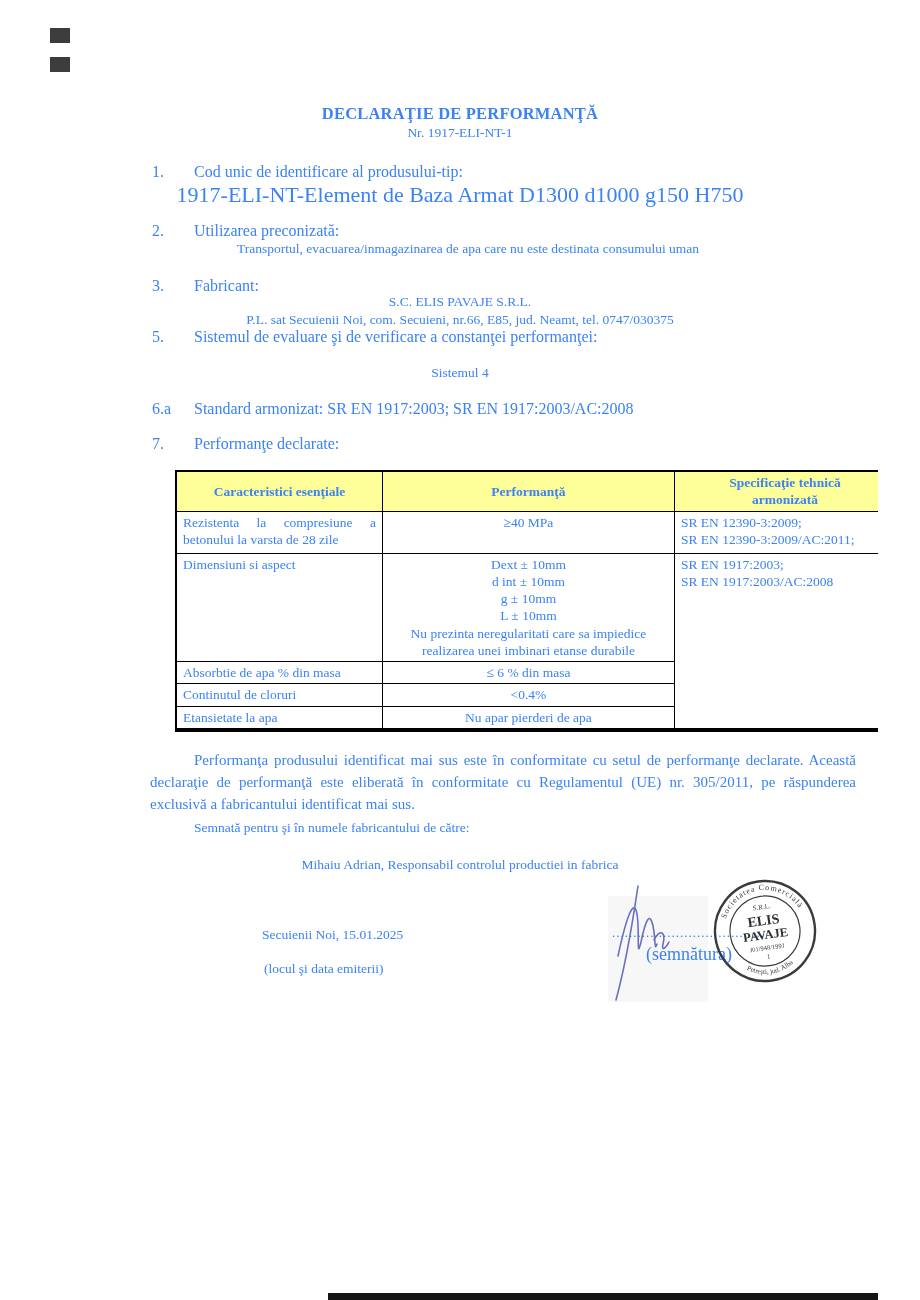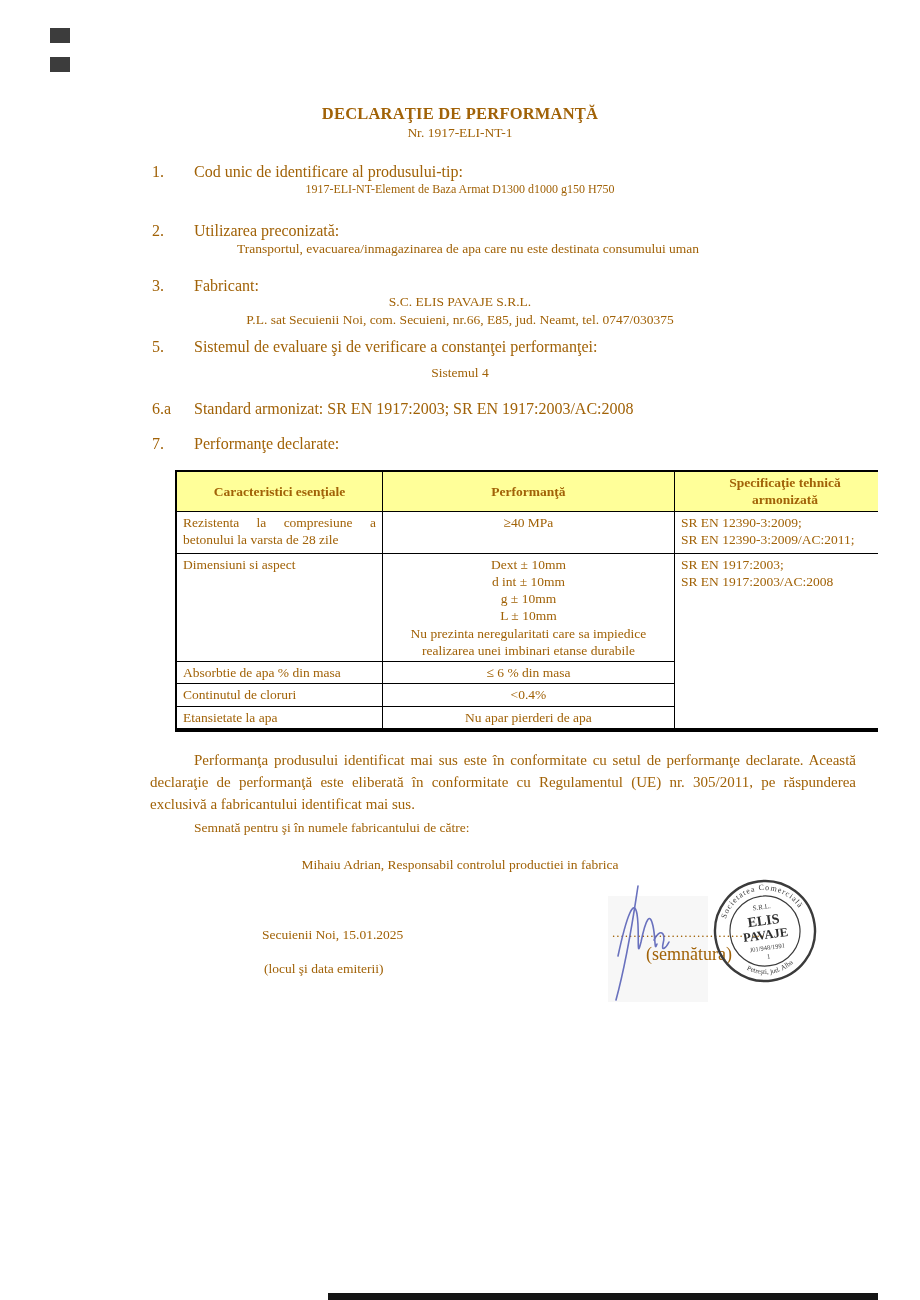--- a/index.html
+++ b/index.html
@@ -1,19 +1,19 @@
 <!DOCTYPE html>
 <html lang="ro"><head>
 <meta charset="utf-8">
 <style>
   * { margin:0; padding:0; box-sizing:border-box; }
   html,body { background:#ffffff; }
   .page {
     position:relative; width:836px; height:1300px; margin:0 auto;
-    background:#ffffff; color:#a16207;
+    background:#ffffff; color:#3b82f6;
     font-family:"Liberation Serif", serif; font-size:13.5px;
     overflow:hidden;
   }
   .abs { position:absolute; }
   .centerline { position:absolute; left:0; right:0; text-align:center; }
   .title { top:104px; font-size:16.5px; font-weight:bold; letter-spacing:.2px; }
   .subtitle { top:125px; font-size:13.5px; }
   .item { position:absolute; left:110px; font-size:16px; white-space:nowrap; }
   .item .num { display:inline-block; width:42px; }
   .corner-mark { position:absolute; left:8px; width:20px; height:15px; background:#3c3c3c; }
@@ -54,34 +54,34 @@
 
   <div class="corner-mark" style="top:28px"></div>
   <div class="corner-mark" style="top:57px"></div>
 
   <div class="centerline title">DECLARAŢIE DE PERFORMANŢĂ</div>
   <div class="centerline subtitle">Nr.  1917-ELI-NT-1</div>
 
   <div class="item" style="top:163px">
     <span class="num">1.</span><span>Cod unic de identificare al produsului-tip:</span>
   </div>
-  <div class="centerline" style="top:182px; font-size:12px;">1917-ELI-NT-Element de Baza Armat D1300 d1000 g150 H750</div>
+  <div class="centerline" style="top:182px; font-size:22px;">1917-ELI-NT-Element de Baza Armat D1300 d1000 g150 H750</div>
 
   <div class="item" style="top:222px">
     <span class="num">2.</span><span>Utilizarea preconizată:</span>
   </div>
   <div class="abs" style="left:195px; top:241px;">Transportul, evacuarea/inmagazinarea de apa care nu este destinata consumului uman</div>
 
   <div class="item" style="top:277px">
     <span class="num">3.</span><span>Fabricant:</span>
   </div>
   <div class="centerline" style="top:294px">S.C. ELIS PAVAJE S.R.L.</div>
   <div class="centerline" style="top:312px">P.L. sat Secuienii Noi, com. Secuieni, nr.66, E85, jud. Neamt, tel. 0747/030375</div>
 
-  <div class="item" style="top:338px">
+  <div class="item" style="top:328px">
     <span class="num">5.</span><span>Sistemul de evaluare şi de verificare a constanţei performanţei:</span>
   </div>
   <div class="centerline" style="top:365px">Sistemul 4</div>
 
   <div class="item" style="top:400px">
     <span class="num">6.a</span><span>Standard armonizat: SR EN 1917:2003; SR EN 1917:2003/AC:2008</span>
   </div>
 
   <div class="item" style="top:435px">
     <span class="num">7.</span><span>Performanţe declarate:</span>

